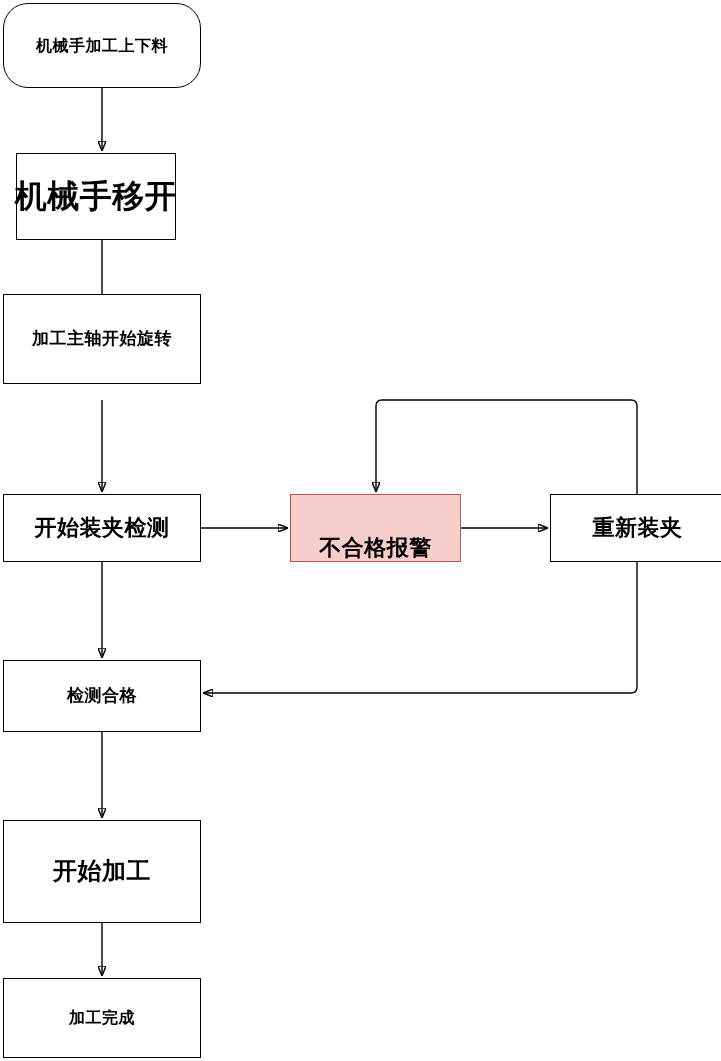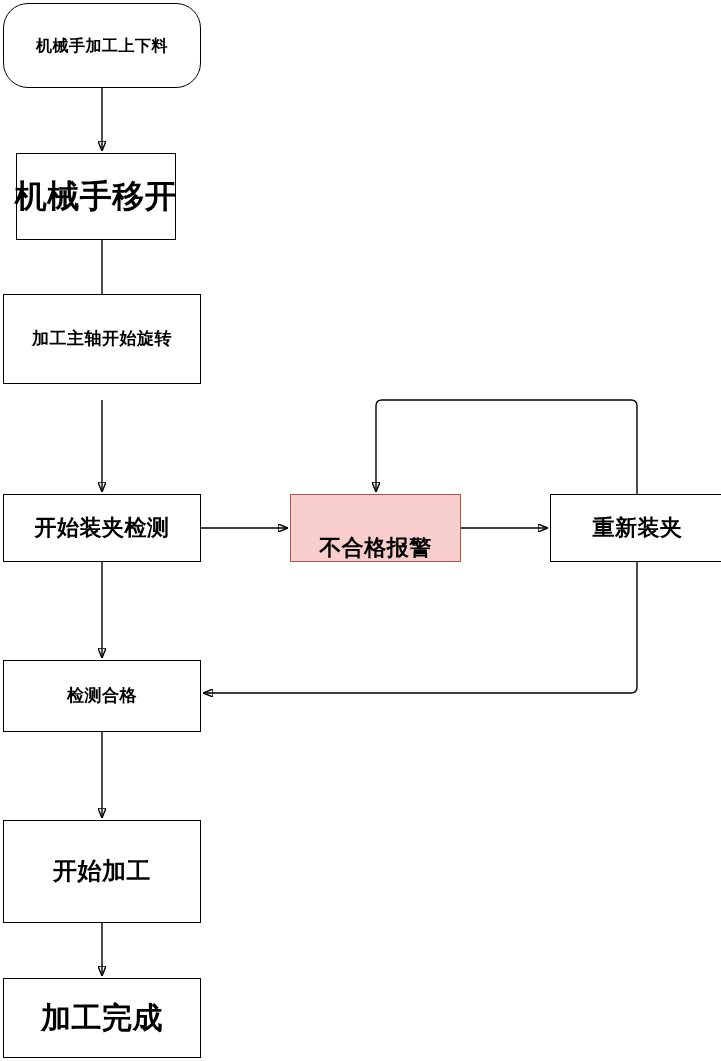--- a/index.html
+++ b/index.html
@@ -106,21 +106,21 @@
   </div>
 
   <div class="node" style="left:3px; top:660px; width:198px; height:72px; font-size:17px;">
     <span class="label">检测合格</span>
   </div>
 
   <div class="node" style="left:3px; top:820px; width:198px; height:103px; font-size:24px;">
     <span class="label">开始加工</span>
   </div>
 
-  <div class="node" style="left:3px; top:978px; width:198px; height:80px; font-size:30px;">
+  <div class="node" style="left:3px; top:978px; width:198px; height:80px; font-size:16px;">
     <span class="label">加工完成</span>
   </div>
 
   <div class="node alert" style="left:290px; top:494px; width:171px; height:68px; font-size:22px;align-items:flex-end;">
     <span class="label">不合格报警</span>
   </div>
 
   <div class="node" style="left:550px; top:494px; width:175px; height:68px; font-size:22px;">
     <span class="label">重新装夹</span>
   </div>

